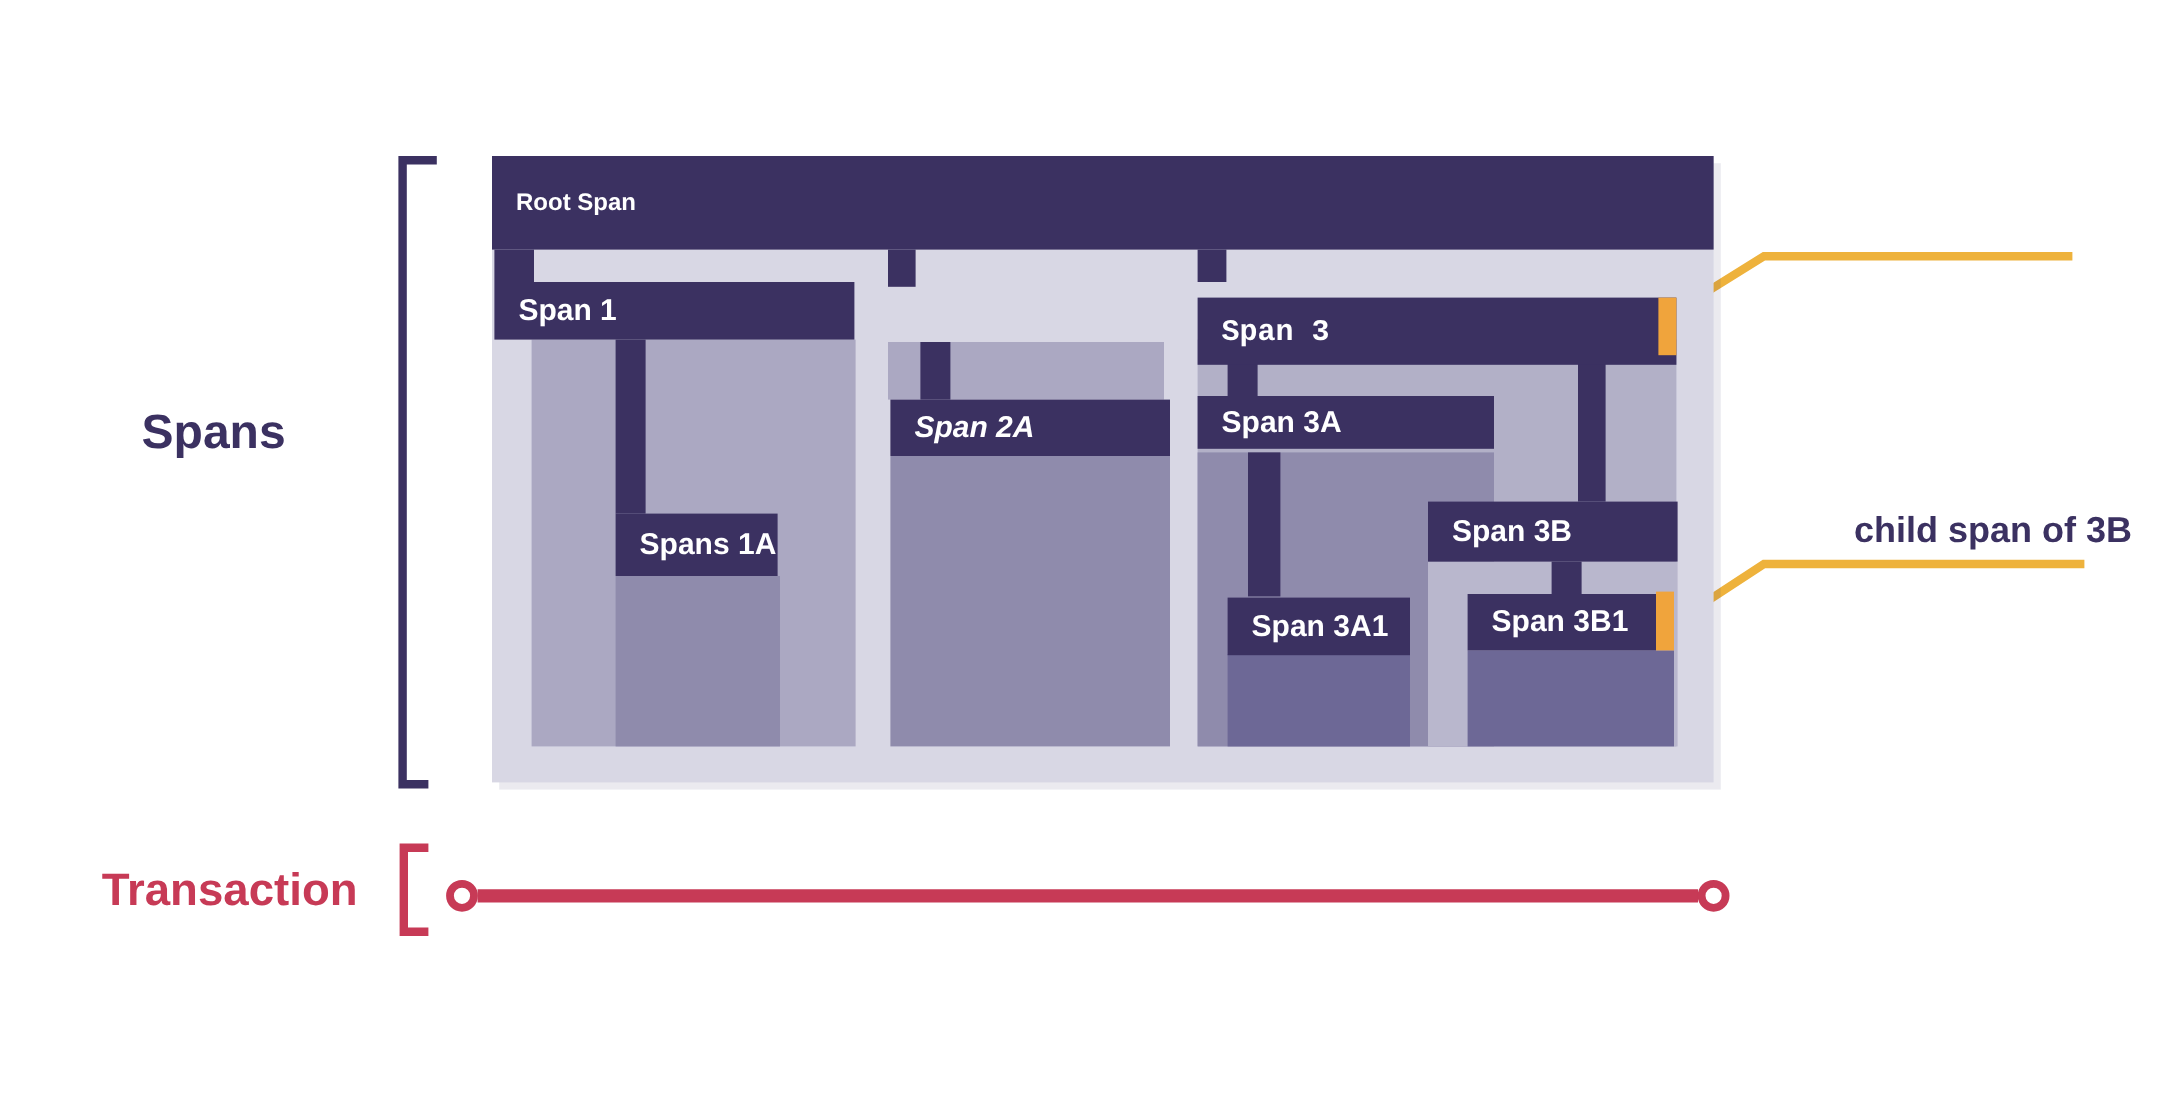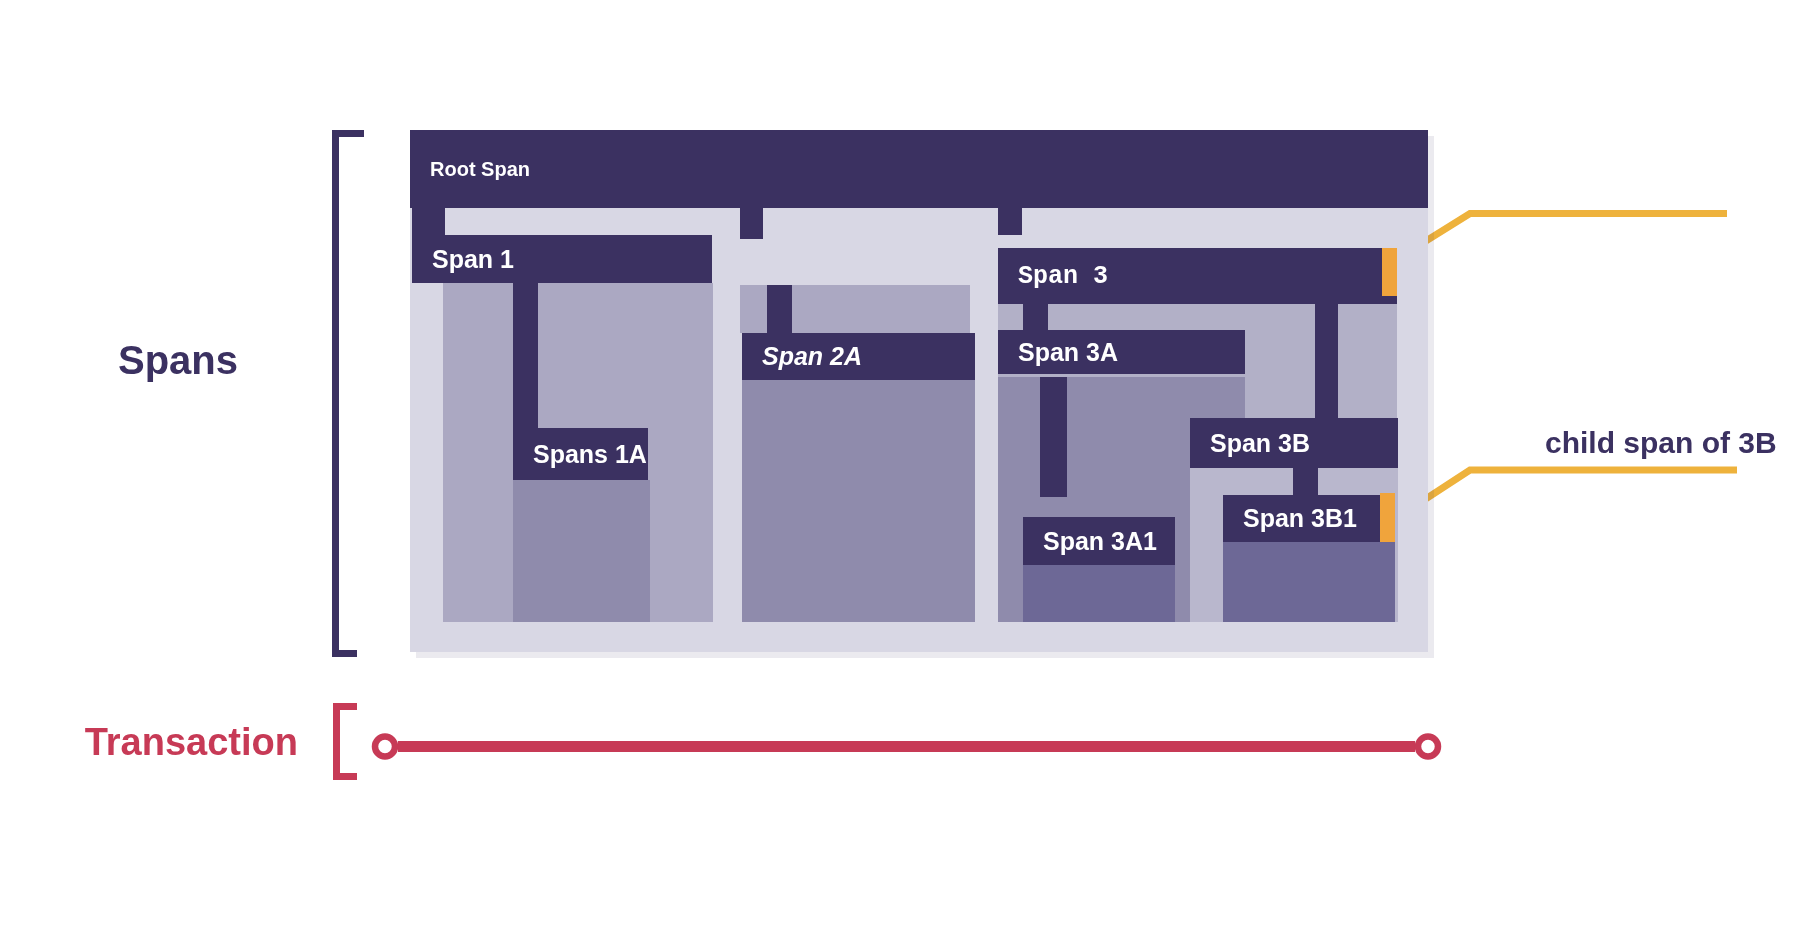--- a/index.html
+++ b/index.html
@@ -120,21 +120,21 @@
       <span>Span 2A</span>
     </div>
 
     <div class="bar" style="left:588px;top:118px;width:399px;height:56px;font-family:Liberation Mono, monospace;">
       <span>Span 3</span>
       <div class="marker" style="right:0;top:0;width:15px;height:48px;"></div>
     </div>
     <div class="bar" style="left:588px;top:200px;width:247px;height:44px;">
       <span>Span 3A</span>
     </div>
-    <div class="bar" style="left:613px;top:387px;width:152px;height:48px;">
+    <div class="bar" style="left:613px;top:368px;width:152px;height:48px;">
       <span>Span 3A1</span>
     </div>
     <div class="bar" style="left:780px;top:288px;width:208px;height:50px;">
       <span>Span 3B</span>
     </div>
     <div class="bar" style="left:813px;top:365px;width:157px;height:47px;">
       <span>Span 3B1</span>
     </div>
     <div class="marker" style="left:970px;top:363px;width:15px;height:49px;"></div>
   </div>

